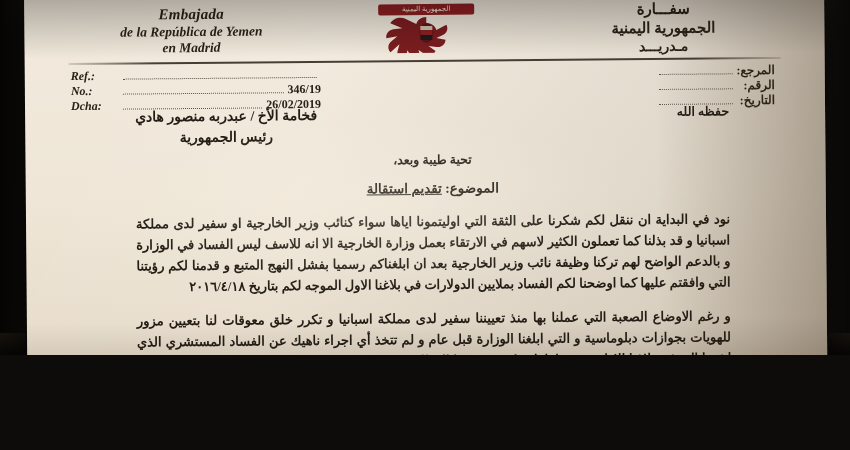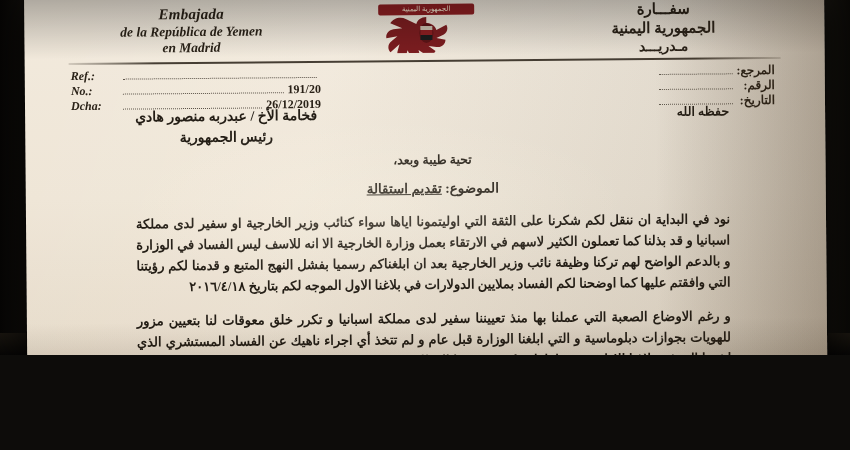--- a/index.html
+++ b/index.html
@@ -160,26 +160,26 @@
 
       <div class="refs">
         <div class="row">
           <div class="k">Ref.:</div>
           <div class="dots"></div>
           <div class="v"></div>
         </div>
         <div class="row">
           <div class="k">No.:</div>
           <div class="dots"></div>
-          <div class="v">191/20</div>
+          <div class="v">346/19</div>
         </div>
         <div class="row">
           <div class="k">Dcha:</div>
           <div class="dots"></div>
-          <div class="v">26/12/2019</div>
+          <div class="v">26/02/2019</div>
         </div>
       </div>
 
       <div class="refs-ar">
         <div class="row">
           <div class="k">المرجع:</div>
           <div class="dots"></div>
         </div>
         <div class="row">
           <div class="k">الرقم:</div>

